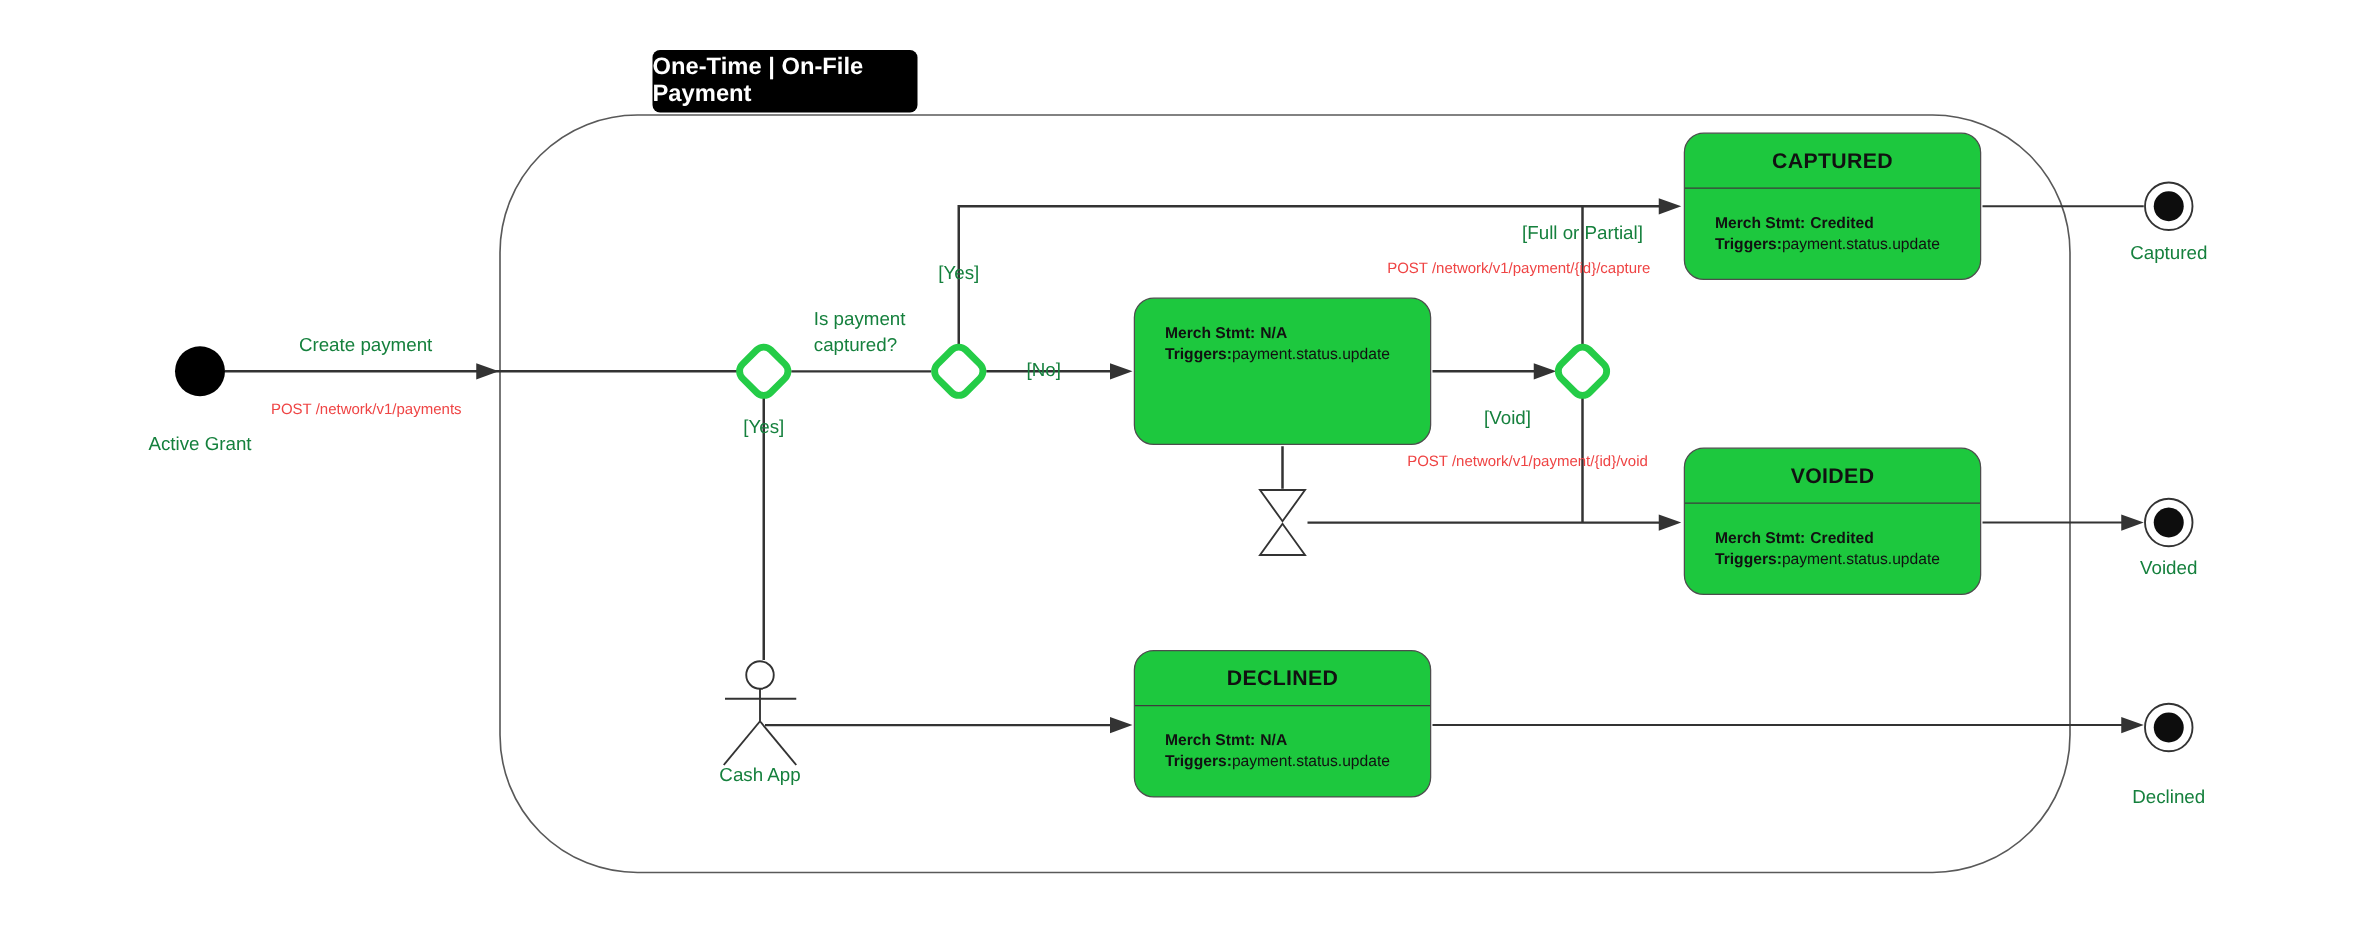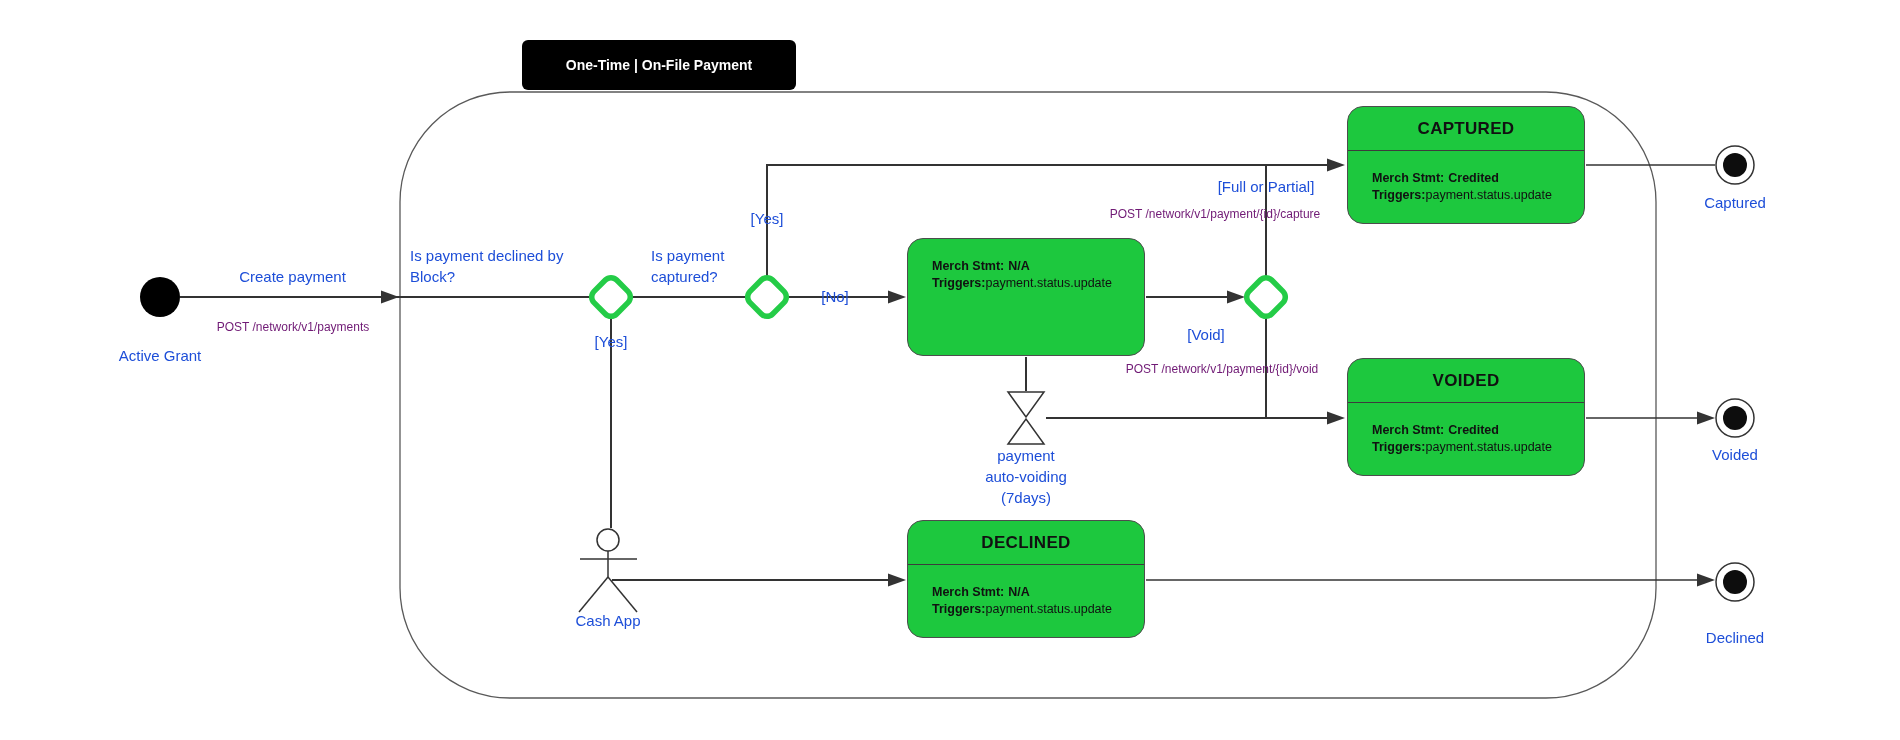--- a/index.html
+++ b/index.html
@@ -1,25 +1,25 @@
 <!DOCTYPE html>
 <html><head>
 <meta charset="utf-8">
 <style>
   html,body{margin:0;padding:0;background:#ffffff;}
   body{font-family:"Liberation Sans", sans-serif;}
   #canvas{position:relative;width:1900px;height:740px;background:#ffffff;overflow:hidden;}
   #wires{position:absolute;left:0;top:0;width:1900px;height:740px;}
-  .lbl{position:absolute;color:#1d4ed8;font-size:15px;line-height:21px;}
+  .lbl{position:absolute;color:#15803d;font-size:15px;line-height:21px;}
   .center{text-align:center;}
-  .api{font-size:12px;line-height:15px;color:#701a75;}
+  .api{font-size:12px;line-height:15px;color:#ef4444;}
   .title-box{
-    position:absolute;left:522px;top:40px;width:274px;height:50px;
+    position:absolute;left:522px;top:40px;width:212px;height:50px;
     background:#000000;border-radius:6px;display:flex;align-items:center;justify-content:center;
-    color:#ffffff;font-weight:bold;font-size:14px;
+    color:#ffffff;font-weight:bold;font-size:19px;
   }
   .state{
     position:absolute;width:238px;height:118px;background:#1dc83e;
     border:1px solid #4d4d4d;border-radius:16px;box-sizing:border-box;color:#111111;
   }
   .state-title{height:43px;display:flex;align-items:center;justify-content:center;
     font-weight:bold;font-size:17px;letter-spacing:.3px;border-bottom:1px solid #3c3c3c;}
   .state-body{padding:19px 10px 0 24px;font-size:12.5px;line-height:17px;}
   .state-body .b{font-weight:bold;text-align:center;}
   .state-body .sp{margin-left:4px;font-weight:bold;}
@@ -103,37 +103,31 @@
       <circle cx="1735" cy="582" r="12" fill="#0d0d0d"></circle>
     </g>
   </svg>
 
   <div class="title-box">One-Time | On-File Payment</div>
 
   <div class="lbl endlbl" style="left:100px;top:345px;">Active Grant</div>
   <div class="lbl center" style="left:200px;top:266px;width:185px;">Create payment</div>
   <div class="lbl api center" style="left:193px;top:320px;width:200px;">POST /network/v1/payments</div>
 
-  <div class="lbl" style="left:410px;top:245px;width:172px;">Is payment declined by Block?</div>
   <div class="lbl" style="left:640px;top:245px;width:92px;margin-left:11px;">Is payment captured?</div>
 
   <div class="lbl center" style="left:581px;top:331px;width:60px;">[Yes]</div>
   <div class="lbl center" style="left:737px;top:208px;width:60px;">[Yes]</div>
   <div class="lbl center" style="left:810px;top:286px;width:50px;">[No]</div>
 
   <div class="lbl center" style="left:1206px;top:176px;width:120px;">[Full or Partial]</div>
   <div class="lbl api center" style="left:1095px;top:207px;width:240px;">POST /network/v1/payment/{id}/capture</div>
   <div class="lbl center" style="left:1176px;top:324px;width:60px;">[Void]</div>
   <div class="lbl api center" style="left:1102px;top:362px;width:240px;">POST /network/v1/payment/{id}/void</div>
 
-  <div class="lbl center" style="left:946px;top:445px;width:160px;">
-    <div>payment</div>
-    <div>auto-voiding</div>
-    <div>(7days)</div>
-  </div>
 
   <div class="lbl center" style="left:546px;top:610px;width:124px;">Cash App</div>
 
   <div class="state" style="left:907px;top:238px;">
     <div class="state-body">
       <div><span class="b">Merch Stmt:</span><span class="sp">N/A</span></div>
       <div><span class="b">Triggers:</span><span>payment.status.update</span></div>
     </div>
   </div>
 

